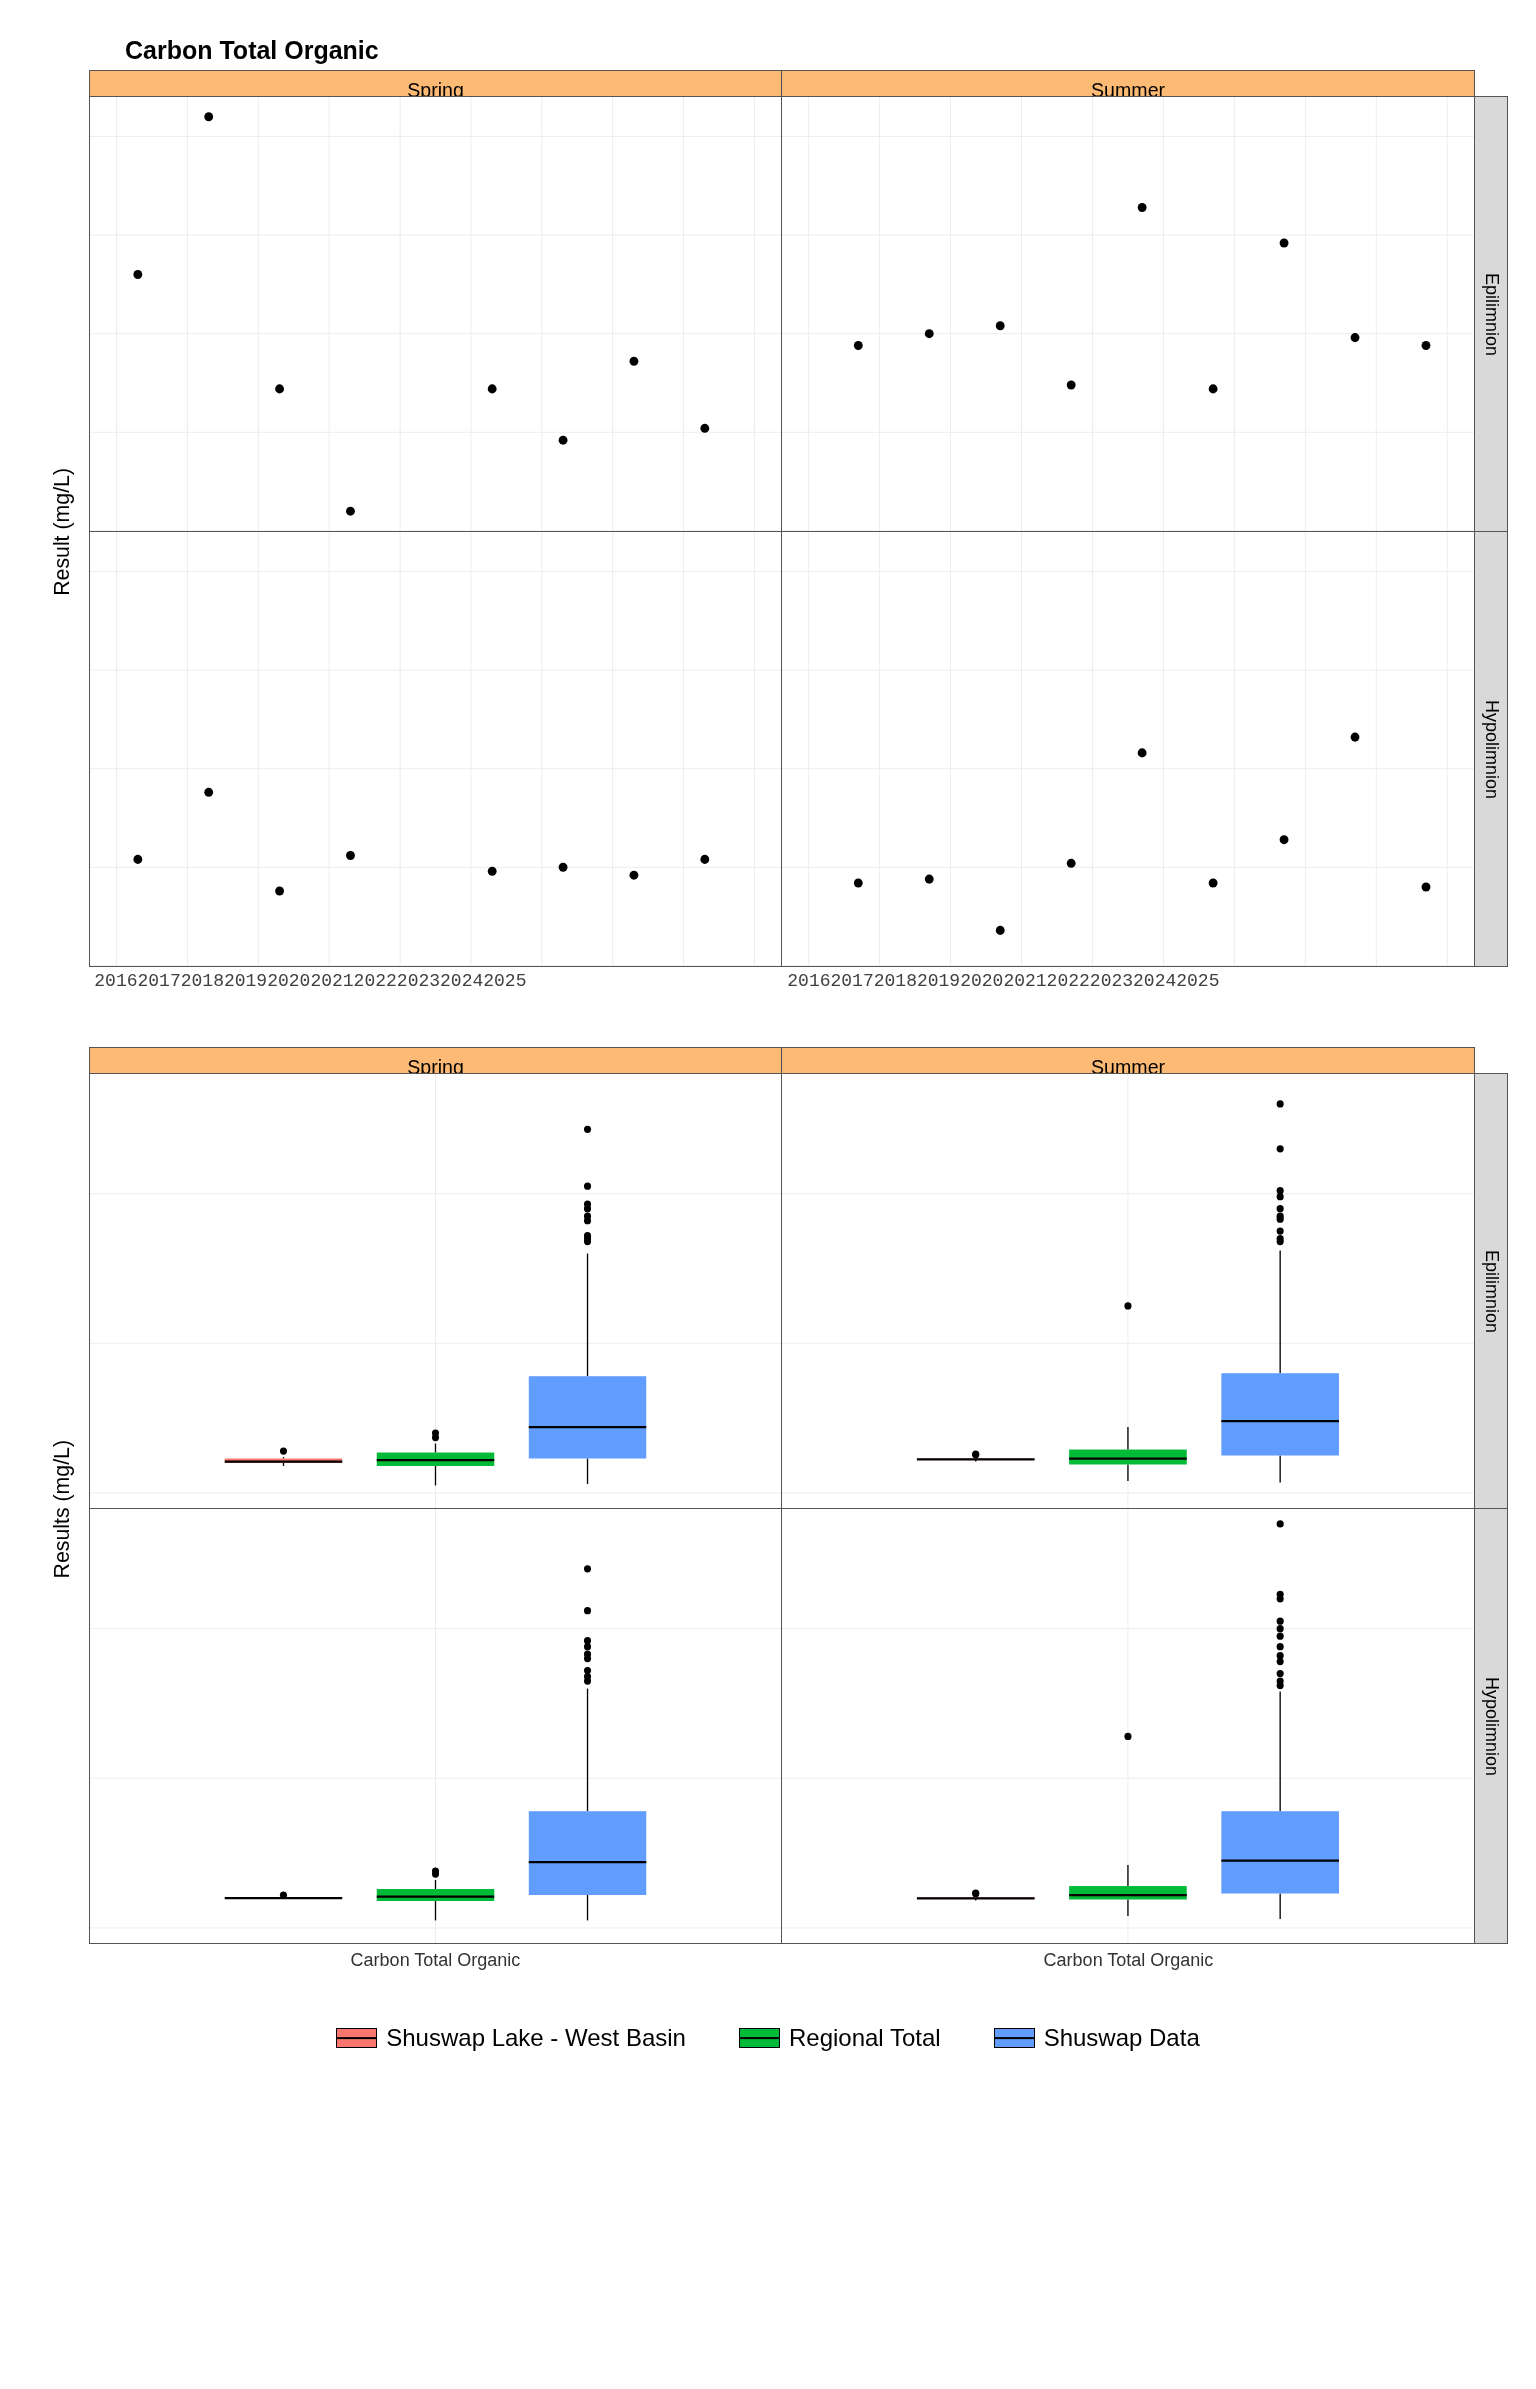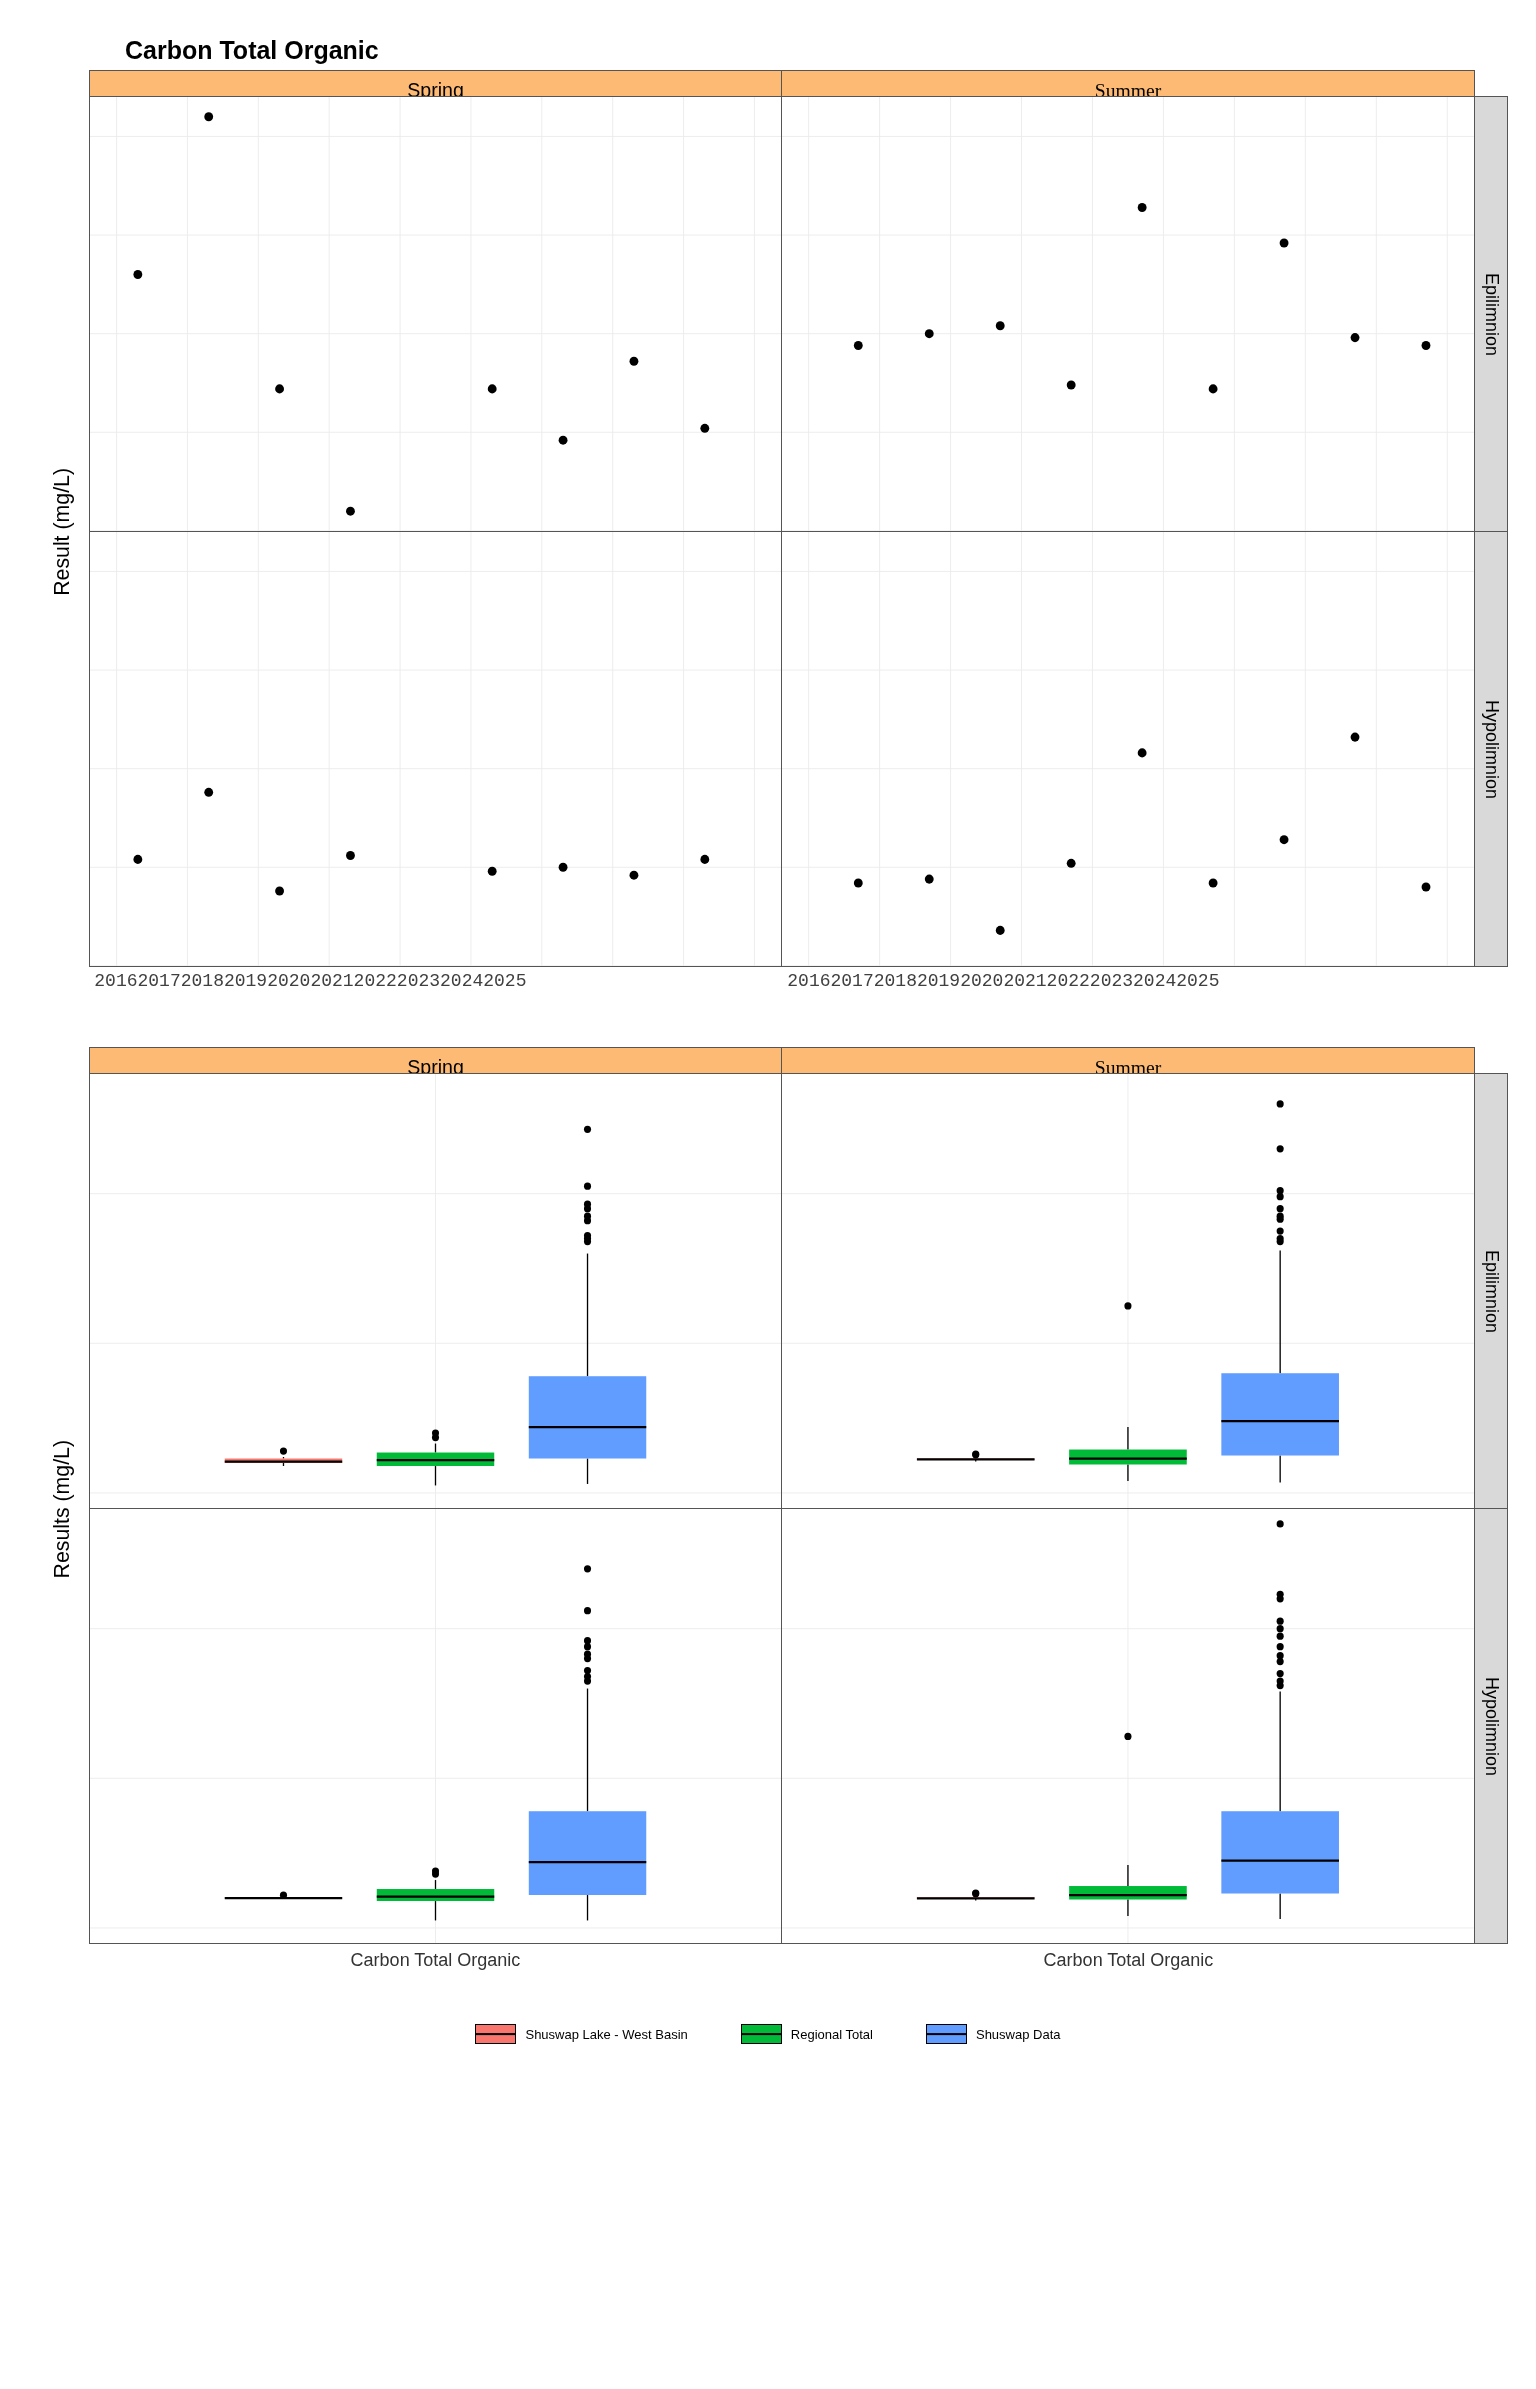--- a/index.html
+++ b/index.html
@@ -34,21 +34,21 @@
     font-size: 21.3px;
   }
   .top-strip {
     border: 0.9px solid #555;
     background: #fdba74;
     display:flex; align-items:center; justify-content:center;
     font-size: 19.6px;
     height: 39px;
   }
   .top-strip.col1 { grid-column:2; grid-row:1; }
-  .top-strip.col2 { grid-column:3; grid-row:1; margin-left:-0.9px;font-family:Liberation Serif, serif;}
+  .top-strip.col2 { grid-column:3; grid-row:1; margin-left:-0.9px;}
   .right-strip {
     border:0.9px solid #555;
     background:#d9d9d9;
     display:flex; align-items:center; justify-content:center;
     width:32px;
     margin-left:-0.9px;
   }
   .right-strip span {
     writing-mode: vertical-rl;
     font-size: 18px;
@@ -70,21 +70,21 @@
   .panel-svg{position:absolute;inset:0;width:100%;height:100%;}
   .gridline-v, .gridline-h { stroke:#ebebeb; stroke-width:1;}
   .point{fill:#000;}
   .xaxis-row{display:flex;padding:3.6px 5.3px 0 5.3px;font-size:18px;color:#404040;font-family:Liberation Mono, monospace;}
   .ytick-labels{position:absolute; right:100%; top:0; bottom:0; width:52px;}
   .whisk{stroke:#000;stroke-width:1.5;}
   .med{stroke:#000;stroke-width:2.5;}
   .out{fill:#000;}
   .legend{
     display:flex;justify-content:center;gap:53px;
-    margin-top:27px;font-size:13px;
+    margin-top:27px;font-size:24px;
   }
   .legend-item{display:flex;align-items:center;gap:9px;}
   .legend-box{
     width:39px;height:18px;border:1.3px solid #000;position:relative;
   }
   .legend-box:after{
     content:"";position:absolute;left:0;right:0;top:50%;height:1.8px;background:#000;transform:translateY(-50%);
   }
   .lb-red{background:#F8766D;}
   .lb-green{background:#00BA38;}

